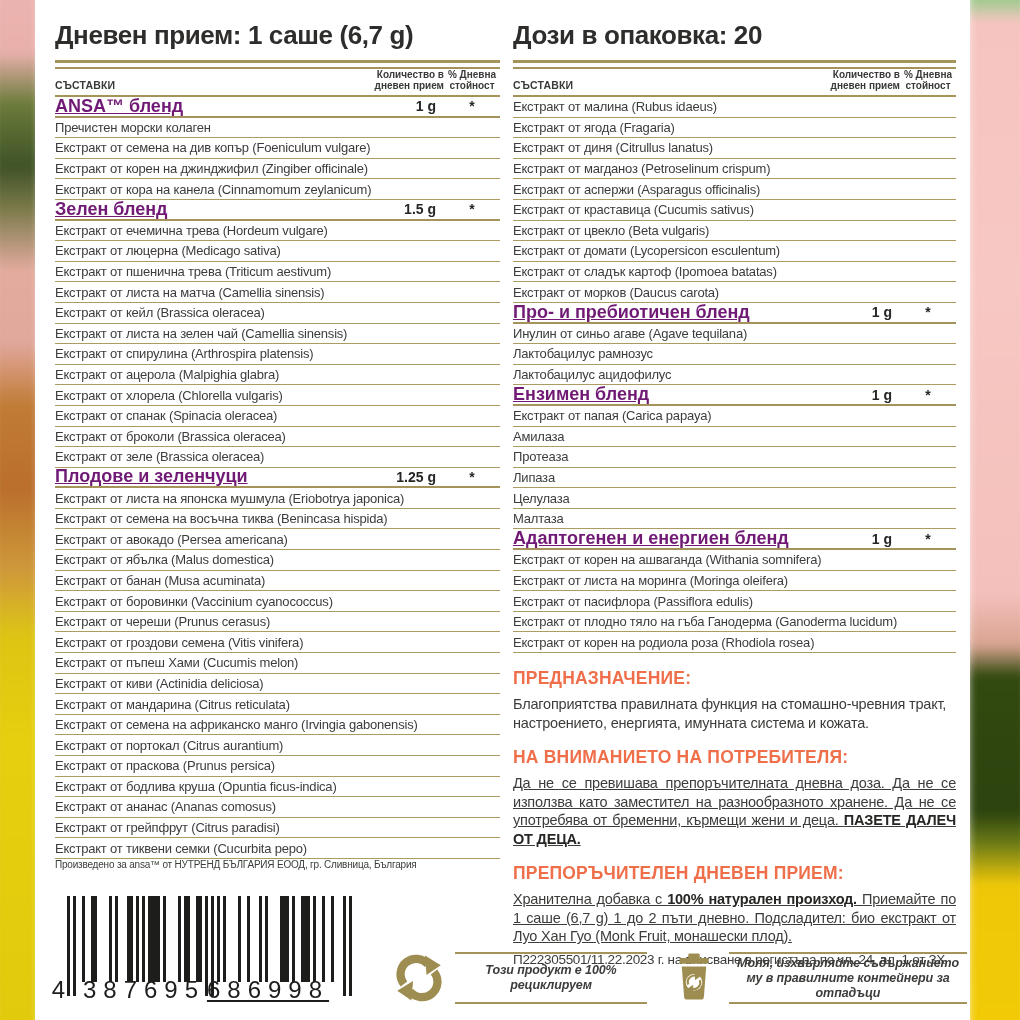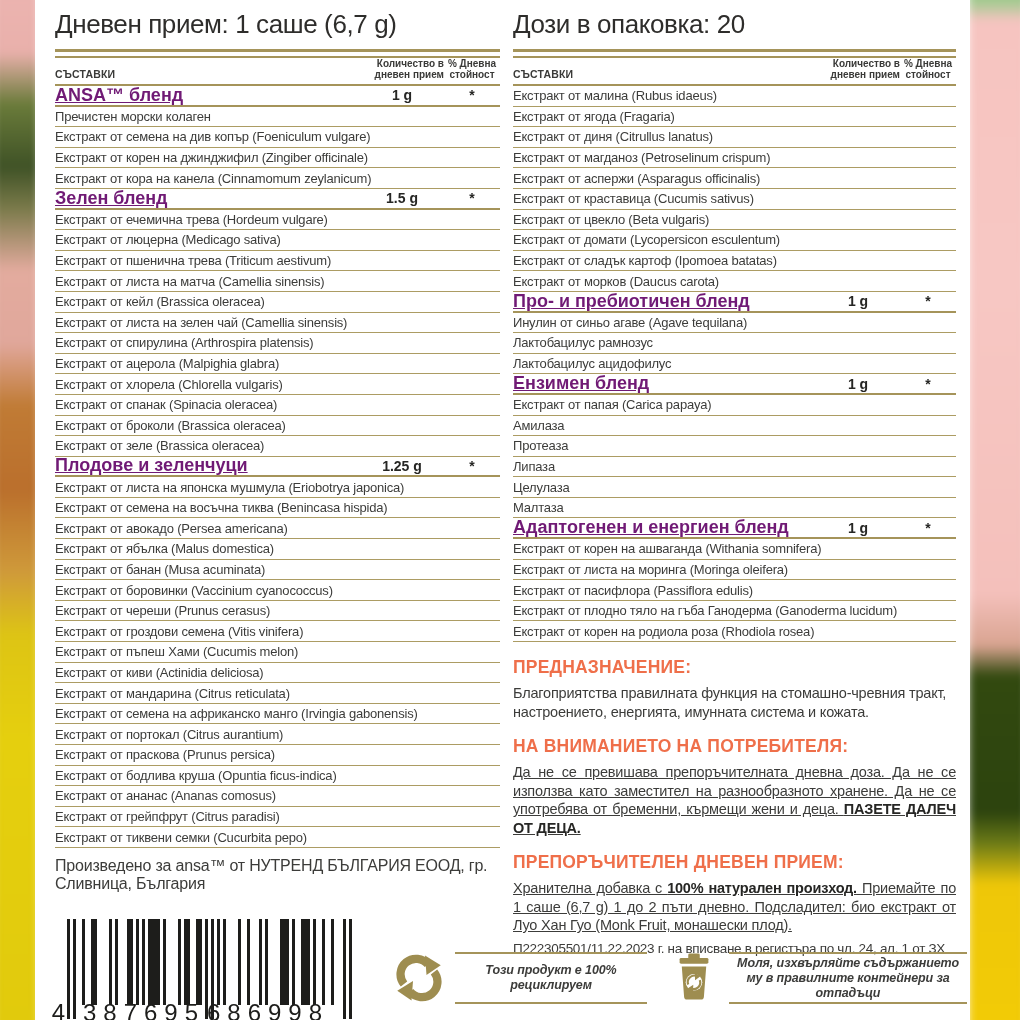--- a/index.html
+++ b/index.html
@@ -13,42 +13,42 @@
   .bg-right { right:-8px; width:60px;
     background:linear-gradient(180deg,#94c584 0%,#a7cb93 1.2%,#f6c4c0 3%,#f7c7c3 28%,#f4c0bb 58%,
       #d9a491 63%,#32490f 66%,#2c430e 79%,#6b7a17 82%,#eec708 86%,#f2cb06 100%); }
 
   .label { position:absolute; left:35px; top:0; width:935px; height:1020px; background:#fff; z-index:1; }
 
   .col { position:absolute; top:0; }
   .col-left  { left:20px;  width:445px; }
   .col-right { left:478px; width:443px; }
 
-  .col-title { margin:8px 0 0; font-size:26px; line-height:32px; font-weight:normal;
+  .col-title { margin:19px 0 0; font-size:26px; line-height:32px; font-weight:bold;
     letter-spacing:-0.4px; color:#2e2d2b; }
   .rule-a { height:3px; background:#a5945a; margin-top:9px; }
   .rule-b { height:2px; background:#a5945a; margin-top:4px; }
 
   .thead { display:flex; align-items:flex-end; height:28px; padding-bottom:4px;
     border-bottom:2px solid #a5945a; }
   .th-name { flex:1; font-size:10.5px; font-weight:bold; color:#3a3a38; letter-spacing:0.2px; }
   .th-amt  { width:76px; font-size:10px; line-height:11px; font-weight:bold; color:#3a3a38;
     text-align:right; white-space:pre-line; }
   .th-dv   { width:56px; font-size:10px; line-height:11px; font-weight:bold; color:#3a3a38;
     text-align:center; white-space:pre-line; }
 
   .rows .row { display:flex; align-items:center; height:20.6px;
     border-bottom:1px solid #ac9c63; }
   .rows .row.section { border-bottom-width:2px; border-bottom-color:#a5945a; }
   .r-name { flex:1; font-size:13px; letter-spacing:-0.2px; color:#3c3c3a; white-space:nowrap; }
   .row.section .r-name { font-size:18px; font-weight:bold; color:#701a75; letter-spacing:0;text-decoration:underline; }
-  .r-amt { width:76px; text-align:center; font-size:14px; font-weight:bold; color:#262624; padding-right:8px; }
+  .r-amt { width:76px; text-align:right; font-size:14px; font-weight:bold; color:#262624; padding-right:8px; }
   .r-dv  { width:56px; text-align:center; font-size:14px; font-weight:bold; color:#262624; }
 
-  .mfg-note { margin-top:9px; font-size:16px; letter-spacing:-0.2px; color:#3c3c3a; }
+  .mfg-note { font-size:10px; letter-spacing:-0.2px; color:#3c3c3a; }
 
   .barcode-wrap { position:relative; margin-top:26px; margin-left:12px; width:285px; height:118px; }
   .barcode-wrap svg { position:absolute; left:0; top:0; }
   .bc-digit { position:absolute; top:80px; font-size:24px; color:#1d1d1b; letter-spacing:7px;
     text-align:center; white-space:nowrap; }
   .bc-d1 { left:-22px; width:20px; letter-spacing:0; text-align:right; }
   .bc-d2 { left:12px;  width:130px; }
   .bc-d3 { left:136px; width:130px;text-decoration:underline; }
 
   .orange-h { margin:15px 0 6px; font-size:17.5px; font-weight:bold; color:#ef6f4a; letter-spacing:0.2px; }

